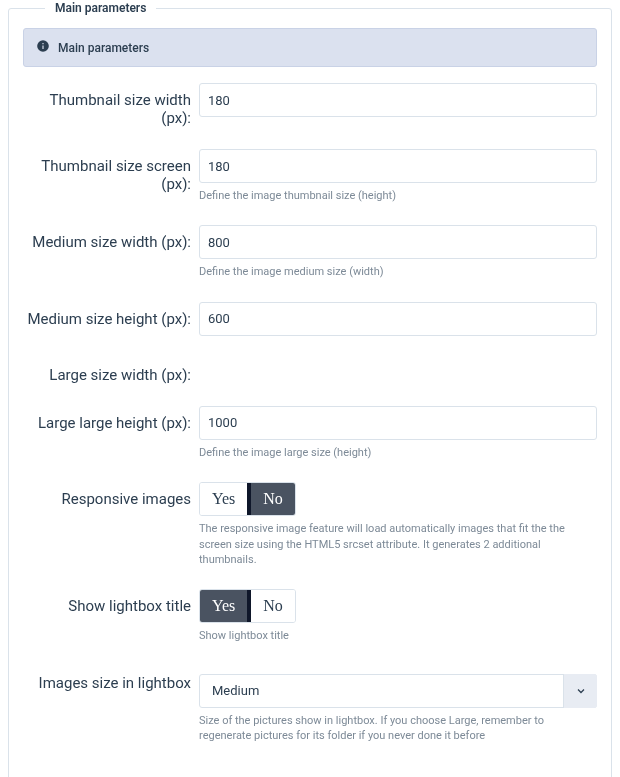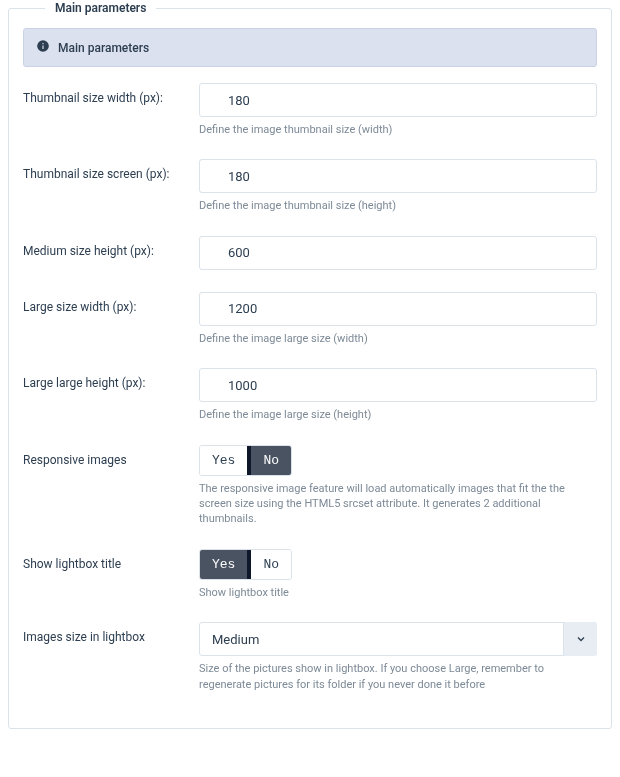--- a/index.html
+++ b/index.html
@@ -43,68 +43,70 @@
 .alert-box svg { flex-shrink: 0; }
 .form-row {
   display: flex;
   align-items: flex-start;
   margin-bottom: 22px;
   gap: 8px;
 }
 .form-label {
   width: 168px;
   flex-shrink: 0;
-  font-size: 12px;
+  font-size: 15px;
   color: #2c3e50;
   padding-top: 8px;
+  text-align: right;
 }
 .form-control-wrap {
   flex: 1;
   min-width: 0;
 }
 .text-input {
   width: 100%;
   height: 34px;
   border: 1px solid #dae2ea;
   border-radius: 3px;
-  padding: 0 28px;
+  padding: 0 8px;
   font-size: 13px;
   color: #2c3e50;
   outline: none;
   font-family: inherit;
 }
 .helper {
   font-size: 11px;
   color: #7d8a97;
   margin-top: 5px;
   line-height: 1.4;
 }
 .toggle-group {
   display: inline-flex;
   border: 1px solid #dae2ea;
   border-radius: 3px;
   overflow: hidden;
 }
 .toggle-btn {
   padding: 7px 12px;
-  font-size: 13px;
+  font-size: 16px;
   background: #fff;
   border: none;
   cursor: pointer;
   color: #2c3e50;
-  font-family: Liberation Mono, monospace;
+  font-family: Liberation Serif, serif;
 }
 .toggle-btn + .toggle-btn { border-left: 4px solid #0f172a; }
 .toggle-btn.active {
   background: #4a5361;
   color: #fff;
 }
 .select-wrap {
   position: relative;
   width: 100%;
+  margin-top: 8px;
 }
 .select-input {
   width: 100%;
   height: 34px;
   border: 1px solid #dae2ea;
   border-radius: 3px;
   padding: 0 40px 0 12px;
   font-size: 13px;
   color: #2c3e50;
   background: #fff;
@@ -140,50 +142,52 @@
         </svg>
     </span>
     <span>Main parameters</span>
   </div>
 
   
   <div class="form-row">
     <div class="form-label">Thumbnail size width (px):</div>
     <div class="form-control-wrap">
       <input class="text-input" value="180" style="">
-      <div class="helper">Define the image thumbnail size (width)</div>
     </div>
   </div>
 
   
   <div class="form-row">
     <div class="form-label">Thumbnail size screen (px):</div>
     <div class="form-control-wrap">
       <input class="text-input" value="180" style="">
       <div class="helper">Define the image thumbnail size (height)</div>
     </div>
   </div>
 
   
+  <div class="form-row">
+    <div class="form-label">Medium size width (px):</div>
+    <div class="form-control-wrap">
+      <input class="text-input" value="800" style="">
+      <div class="helper">Define the image medium size (width)</div>
+    </div>
+  </div>
 
   
   <div class="form-row">
     <div class="form-label">Medium size height (px):</div>
     <div class="form-control-wrap">
       <input class="text-input" value="600" style="">
     </div>
   </div>
 
   
   <div class="form-row">
     <div class="form-label">Large size width (px):</div>
-    <div class="form-control-wrap">
-      <input class="text-input" value="1200" style="">
-      <div class="helper">Define the image large size (width)</div>
-    </div>
   </div>
 
   
   <div class="form-row">
     <div class="form-label">Large large height (px):</div>
     <div class="form-control-wrap">
       <input class="text-input" value="1000" style="">
       <div class="helper">Define the image large size (height)</div>
     </div>
   </div>

